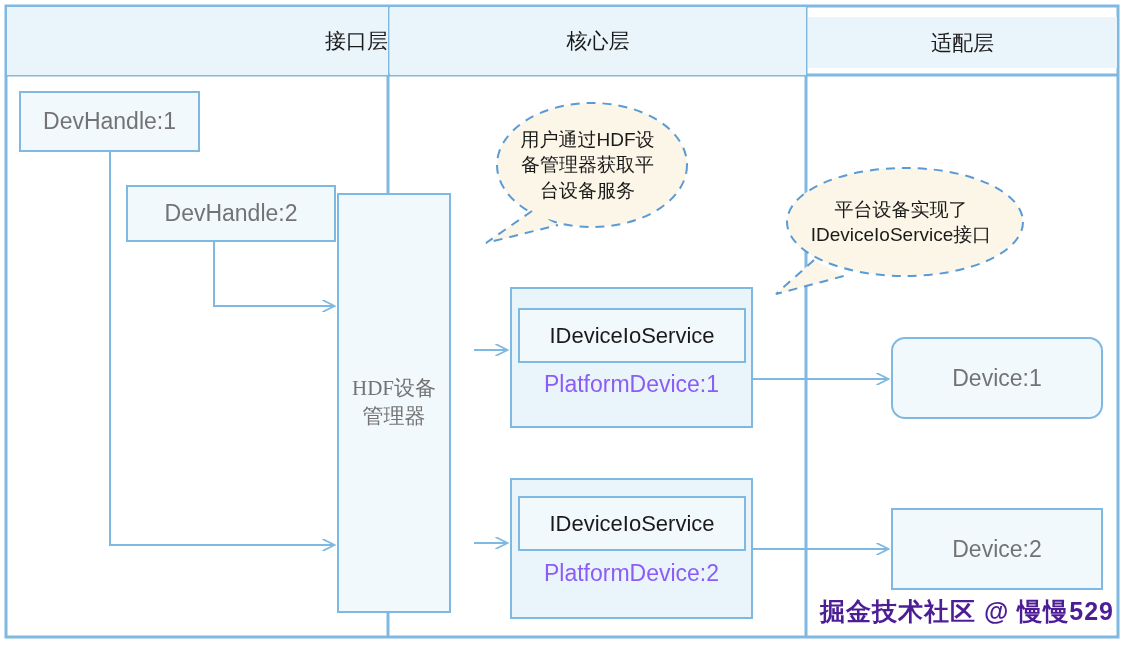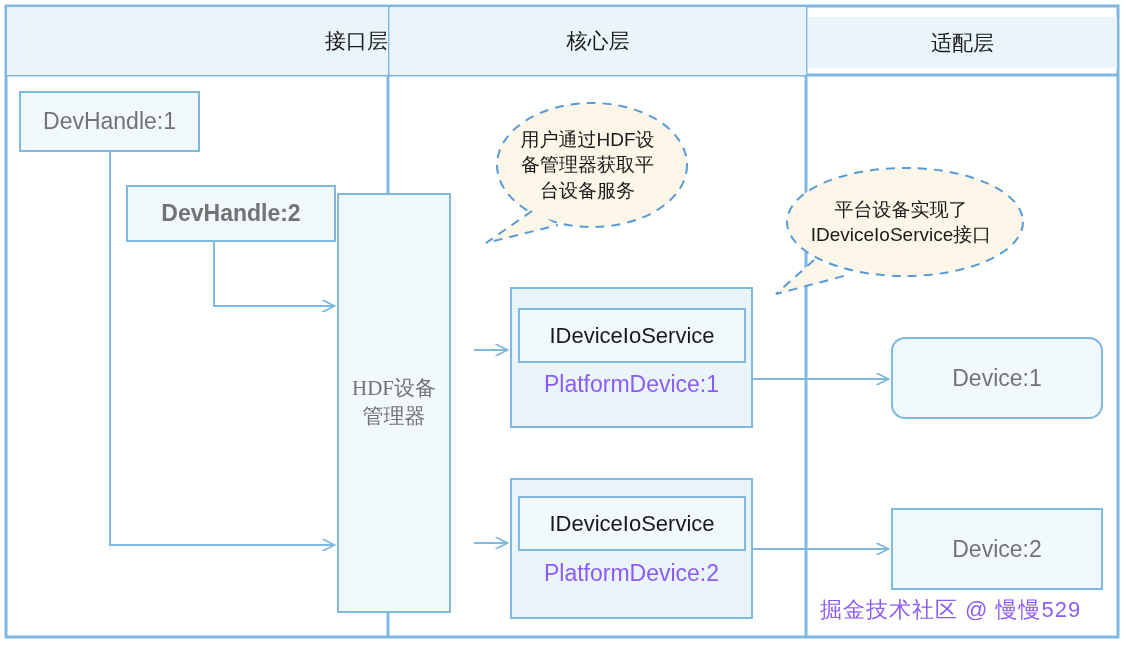--- a/index.html
+++ b/index.html
@@ -102,24 +102,25 @@
     padding: 0 10px;
   }
   .callout svg {
     position: absolute;
     left: 0;
     top: 0;
     z-index: 1;
   }
   .watermark {
     position: absolute;
-    font-size: 22px;
-    color: #8b5cf6;
+    font-size: 25px;
+    color: #4c1d95;
     white-space: nowrap;
     letter-spacing: 1px;
+    font-weight: bold;
   }
 </style>
 </head>
 <body>
 
 <div id="canvas">
 
   <svg class="layer" viewBox="0 0 1127 647">
     <defs>
       <marker id="arrow" markerWidth="14" markerHeight="12" refX="12.5" refY="6" orient="auto" markerUnits="userSpaceOnUse">
@@ -156,21 +157,21 @@
     <span>核心层</span>
   </div>
   <div class="header-cell" style="left:808px; top:17px; width:309px; height:51px;">
     <span>适配层</span>
   </div>
 
   <div class="node dev-handle" style="left:19px; top:91px; width:181px; height:61px;">
     <span class="node-label">DevHandle:1</span>
   </div>
 
-  <div class="node dev-handle" style="left:126px; top:185px; width:210px; height:57px;font-weight:bold;">
+  <div class="node dev-handle" style="left:126px; top:185px; width:210px; height:57px;">
     <span class="node-label">DevHandle:2</span>
   </div>
 
   <div class="node hdf-box" style="left:337px; top:193px; width:114px; height:420px;font-family:Liberation Serif, serif;">
     <span class="node-label">HDF设备
 管理器</span>
   </div>
 
   <div class="node pd-outer" style="left:510px; top:287px; width:243px; height:141px;">
   </div>

